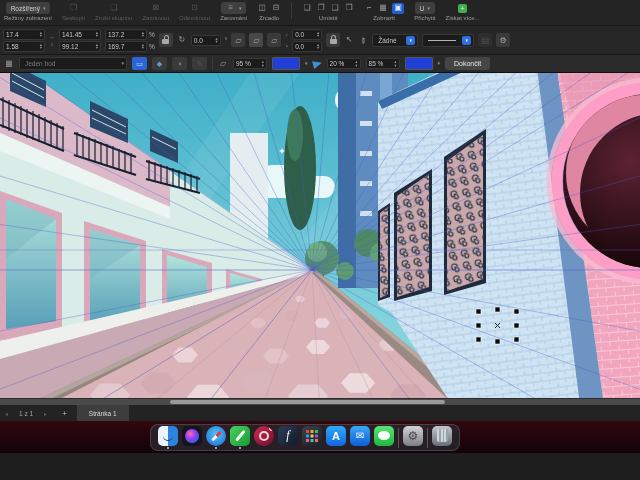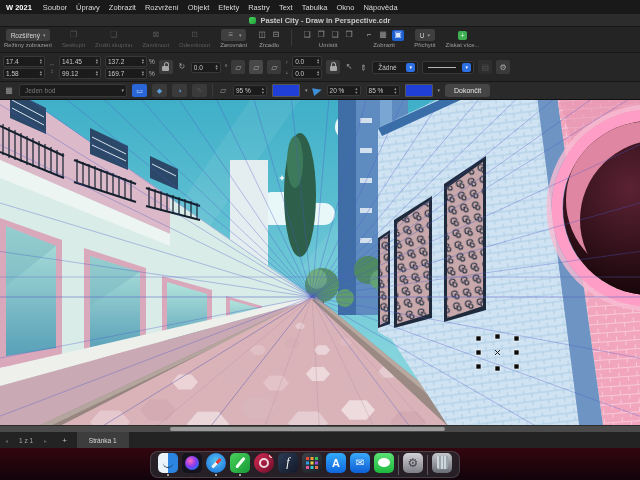--- a/index.html
+++ b/index.html
@@ -117,39 +117,21 @@
   .ic-prefs{background:linear-gradient(180deg,#d2d2d6,#7e7e86);color:#45454c;font-size:12px;}
   .ic-trash{background:linear-gradient(180deg,rgba(235,240,245,.8),rgba(140,150,160,.65));}
   .ic-trash::after{content:"";width:11px;height:13px;border-radius:1px 1px 2px 2px;
     background:repeating-linear-gradient(90deg,#cfd6dc 0 2px,#9aa4ac 2px 3.5px);}
 </style>
 </head>
 <body>
 
 <div id="screen">
 
-  <div class="menubar">
-    <span class="appname">W 2021</span>
-    <span class="mitem">Soubor</span>
-    <span class="mitem">Úpravy</span>
-    <span class="mitem">Zobrazit</span>
-    <span class="mitem">Rozvržení</span>
-    <span class="mitem">Objekt</span>
-    <span class="mitem">Efekty</span>
-    <span class="mitem">Rastry</span>
-    <span class="mitem">Text</span>
-    <span class="mitem">Tabulka</span>
-    <span class="mitem">Okno</span>
-    <span class="mitem">Nápověda</span>
-  </div>
-
-  <div class="titlebar">
-    <span class="doc-icon"></span>
-    <span>Pastel City - Draw in Perspective.cdr</span>
-  </div>
+
 
   <div class="tb1">
     <div class="tgroup">
       <div class="pill">
         <span>Rozšířený</span>
         <span class="chev">▾</span>
       </div>
       <div class="tlabel">Režimy zobrazení</div>
     </div>
     <div class="tgroup">

